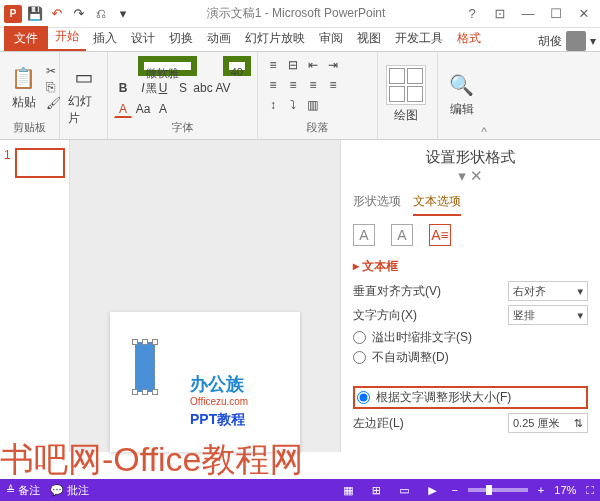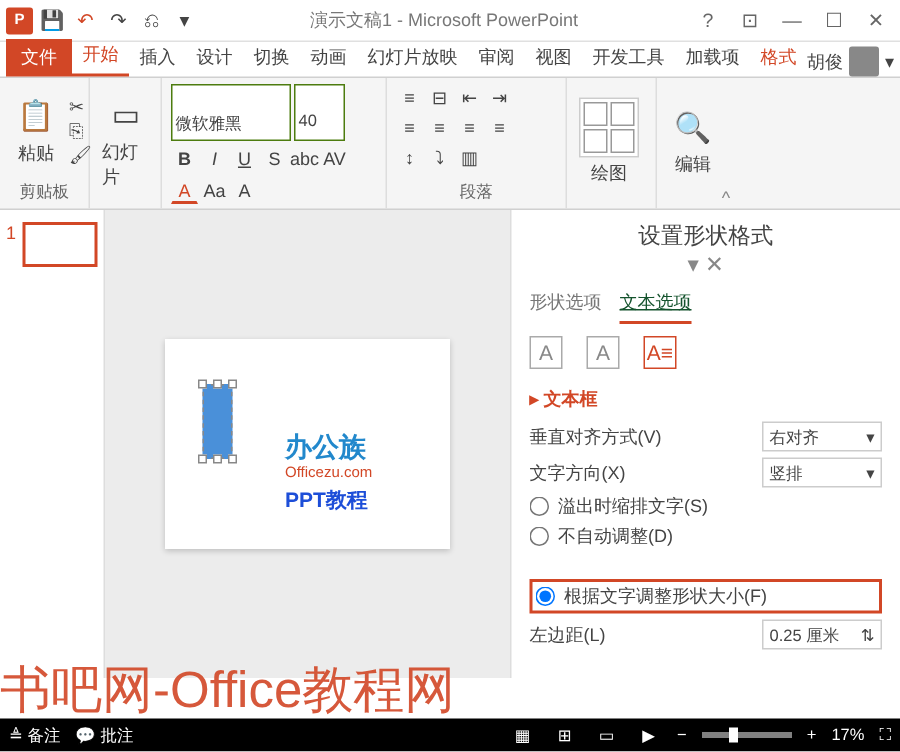--- a/index.html
+++ b/index.html
@@ -17,55 +17,55 @@
 .tab.active { color: #d24726; border-bottom: 2px solid #d24726; }
 .user { margin-left: auto; display: flex; align-items: center; gap: 4px; font-size: 12px; }
 .avatar { width: 20px; height: 20px; background: #888; border-radius: 2px; }
 .ribbon { height: 88px; background: #f5f5f5; display: flex; border-bottom: 1px solid #d0d0d0; }
 .group { border-right: 1px solid #ddd; padding: 4px 6px; display: flex; flex-direction: column; justify-content: space-between; }
 .group-body { flex: 1; display: flex; align-items: center; gap: 4px; }
 .group-label { text-align: center; font-size: 11px; color: #666; margin-top: 2px; }
 .big-btn { display: flex; flex-direction: column; align-items: center; gap: 2px; padding: 2px; }
 .big-btn .ic { width: 32px; height: 28px; display: flex; align-items: center; justify-content: center; font-size: 20px; }
 .font-row { display: flex; gap: 2px; align-items: center; }
-.font-row select, .font-row .sel { height: 20px; font-size: 11px; border: 1px solid #4d7c0f; background: #fff; padding: 18px 2px; }
+.font-row select, .font-row .sel { height: 20px; font-size: 11px; border: 6px solid #4d7c0f; background: #fff; padding: 4px 2px; margin-left: 24px; }
 .btnrow { display: flex; gap: 2px; }
 .btnrow .b { width: 18px; height: 18px; display: flex; align-items: center; justify-content: center; font-size: 12px; border: 1px solid transparent; }
 .para-body { display: flex; flex-direction: column; gap: 2px; }
 .drawbox { width: 40px; height: 40px; border: 1px solid #ccc; background: #fff; display: grid; grid-template-columns: 1fr 1fr; grid-template-rows: 1fr 1fr; gap: 2px; padding: 2px; }
 .drawbox div { border: 1px solid #999; }
 .workspace { display: flex; height: 312px; }
 .thumbs { width: 70px; background: #fff; border-right: 1px solid #ddd; padding: 8px 4px; }
 .thumb { display: flex; gap: 4px; }
 .thumb-num { color: #d24726; font-size: 12px; }
 .thumb-slide { width: 50px; height: 30px; border: 2px solid #d24726; background: #fff; }
-.slide-area { flex: 1; background: #ececec; display: flex; align-items: center; justify-content: center; position: relative; }
+.slide-area { flex: 1; background: #ececec; display: flex; align-items: flex-end; justify-content: center; position: relative; }
 .slide { width: 190px; height: 140px; background: #fff; box-shadow: 0 1px 4px rgba(0,0,0,0.2); position: relative; }
 .shape { position: absolute; left: 25px; top: 30px; width: 20px; height: 50px; background: #4a90d9; border: 1px dashed #888; }
 .handle { position: absolute; width: 6px; height: 6px; background: #fff; border: 1px solid #888; }
 .logo { position: absolute; left: 80px; top: 60px; font-size: 14px; }
 .logo .ozu { color: #2288cc; font-weight: bold; font-size: 18px; }
 .logo .sub { color: #d24726; font-size: 10px; }
 .logo .ppt { color: #1d4ed8; font-weight: bold; font-size: 14px; margin-top: 4px; }
 .pane { width: 260px; background: #fff; border-left: 1px solid #ddd; padding: 8px 12px; font-size: 12px; }
 .pane-title { font-size: 15px; color: #444; display: flex; justify-content: space-between; align-items: center; flex-direction: column; }
 .pane-tabs { display: flex; gap: 12px; margin: 8px 0; }
 .pane-tab { color: #777; padding-bottom: 4px; }
-.pane-tab.active { color: #14532d; border-bottom: 2px solid #d24726; text-decoration: underline; }
+.pane-tab.active { color: #a16207; border-bottom: 2px solid #d24726; }
 .pane-icons { display: flex; gap: 16px; margin: 8px 0 12px 0; }
 .pane-icons span { width: 22px; height: 22px; border: 1px solid #aaa; display: flex; align-items: center; justify-content: center; font-size: 14px; color: #888; }
 .pane-icons span.active { border-color: #d24726; color: #d24726; }
 .section-head { color: #d24726; font-weight: bold; margin: 6px 0; }
 .prop-row { display: flex; align-items: center; justify-content: space-between; margin: 4px 0; }
 .prop-row label { font-size: 12px; }
 .prop-row .val { width: 80px; height: 20px; border: 1px solid #ccc; font-size: 11px; padding: 0 4px; display: flex; align-items: center; justify-content: space-between; }
 .radio-row { display: flex; align-items: center; gap: 6px; margin: 3px 0; font-size: 12px; }
 .radio-row input { margin: 0; }
 .highlight { border: 2px solid #d24726; padding: 1px 2px; margin-top: 20px; }
-.statusbar { position: absolute; bottom: 0; left: 0; right: 0; height: 22px; background: #000000; color: #fff; display: flex; align-items: center; font-size: 11px; padding: 0 6px; gap: 10px; }
+.statusbar { position: absolute; bottom: 0; left: 0; right: 0; height: 22px; background: #6d28d9; color: #fff; display: flex; align-items: center; font-size: 11px; padding: 0 6px; gap: 10px; }
 .statusbar .spacer { flex: 1; }
 .statusbar .vbtn { width: 18px; text-align: center; }
 .zoom-slider { width: 60px; height: 4px; background: rgba(255,255,255,0.5); position: relative; }
 .zoom-slider::after { content: ''; position: absolute; left: 30%; top: -3px; width: 6px; height: 10px; background: #fff; }
 .watermark { position: absolute; left: 0; bottom: 18px; font-size: 34px; color: #d24726; font-family: "STKaiti", serif; opacity: 0.9; pointer-events: none; }
 .wm-sub { font-family: sans-serif; }
 </style>
 </head>
 <body>
 
@@ -92,21 +92,20 @@
   <div class="file-tab">文件</div>
   <div class="tab active">开始</div>
   <div class="tab">插入</div>
   <div class="tab">设计</div>
   <div class="tab">切换</div>
   <div class="tab">动画</div>
   <div class="tab">幻灯片放映</div>
   <div class="tab">审阅</div>
   <div class="tab">视图</div>
   <div class="tab">开发工具</div>
-  <div class="tab">加载项</div>
   <div class="tab" style="color:#d24726">格式</div>
   <div class="user">
     <span>胡俊</span>
     <div class="avatar"></div>
     <span>▾</span>
   </div>
 </div>
 
 <div class="ribbon">
   <div class="group" style="width:60px">

